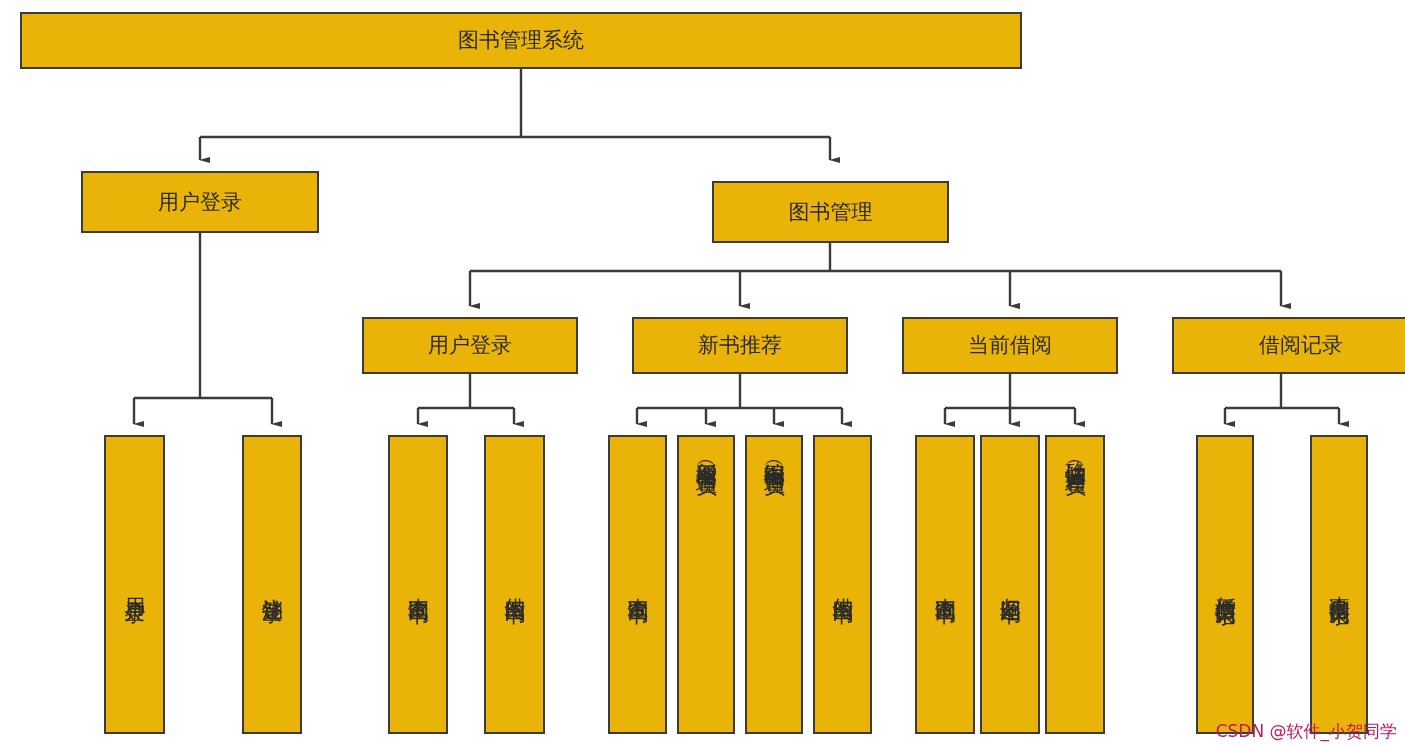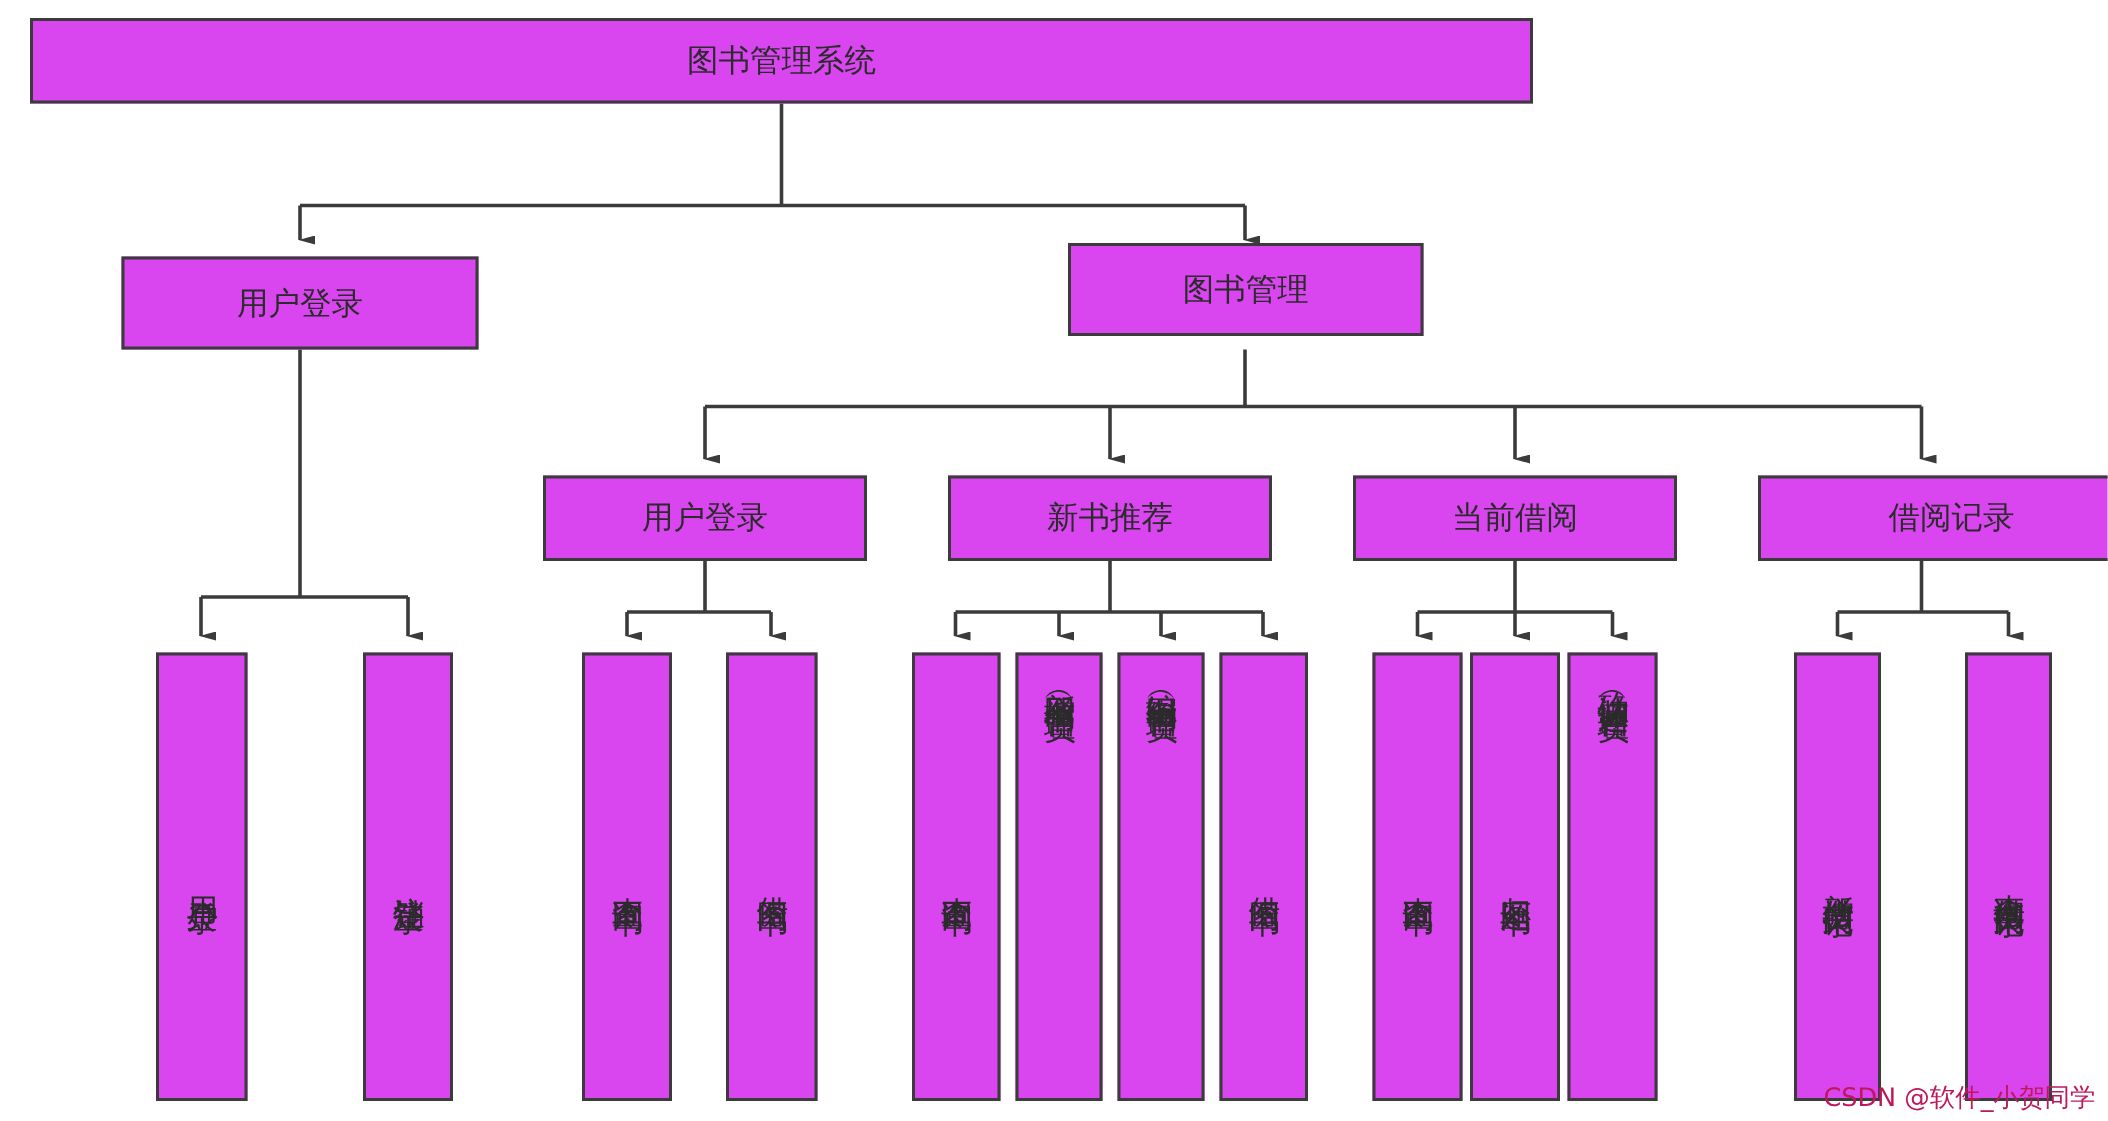--- a/index.html
+++ b/index.html
@@ -24,21 +24,21 @@
     position: absolute;
     left: 0; top: 0;
     width: 1405px;
     height: 747px;
     pointer-events: none;
   }
   .node {
     position: absolute;
     box-sizing: border-box;
     border: 2px solid #3b3b3b;
-    background: #d946ef;
+    background: #eab308;
     display: flex;
     align-items: center;
     justify-content: center;
     color: #2b2b2b;
     z-index: 2;
   }
   .node .node-label {
     display: block;
     text-align: center;
     line-height: 1.18;
@@ -134,21 +134,21 @@
     </g>
   </svg>
 
   <div class="node root horiz" id="node-root" style="left: 20px; top: 12px; width: 1002px; height: 57px;">
     <span class="node-label">图书管理系统</span>
   </div>
 
   <div class="node horiz" id="node-l2-0" style="left: 81px; top: 171px; width: 238px; height: 62px;">
     <span class="node-label">用户登录</span>
   </div>
-  <div class="node horiz" id="node-l2-1" style="left: 712px; top: 162px; width: 237px; height: 62px;">
+  <div class="node horiz" id="node-l2-1" style="left: 712px; top: 181px; width: 237px; height: 62px;">
     <span class="node-label">图书管理</span>
   </div>
 
   <div class="node horiz" id="node-l3-0" style="left: 362px; top: 317px; width: 216px; height: 57px;">
     <span class="node-label">用户登录</span>
   </div>
   <div class="node horiz" id="node-l3-1" style="left: 632px; top: 317px; width: 216px; height: 57px;">
     <span class="node-label">新书推荐</span>
   </div>
   <div class="node horiz" id="node-l3-2" style="left: 902px; top: 317px; width: 216px; height: 57px;">

